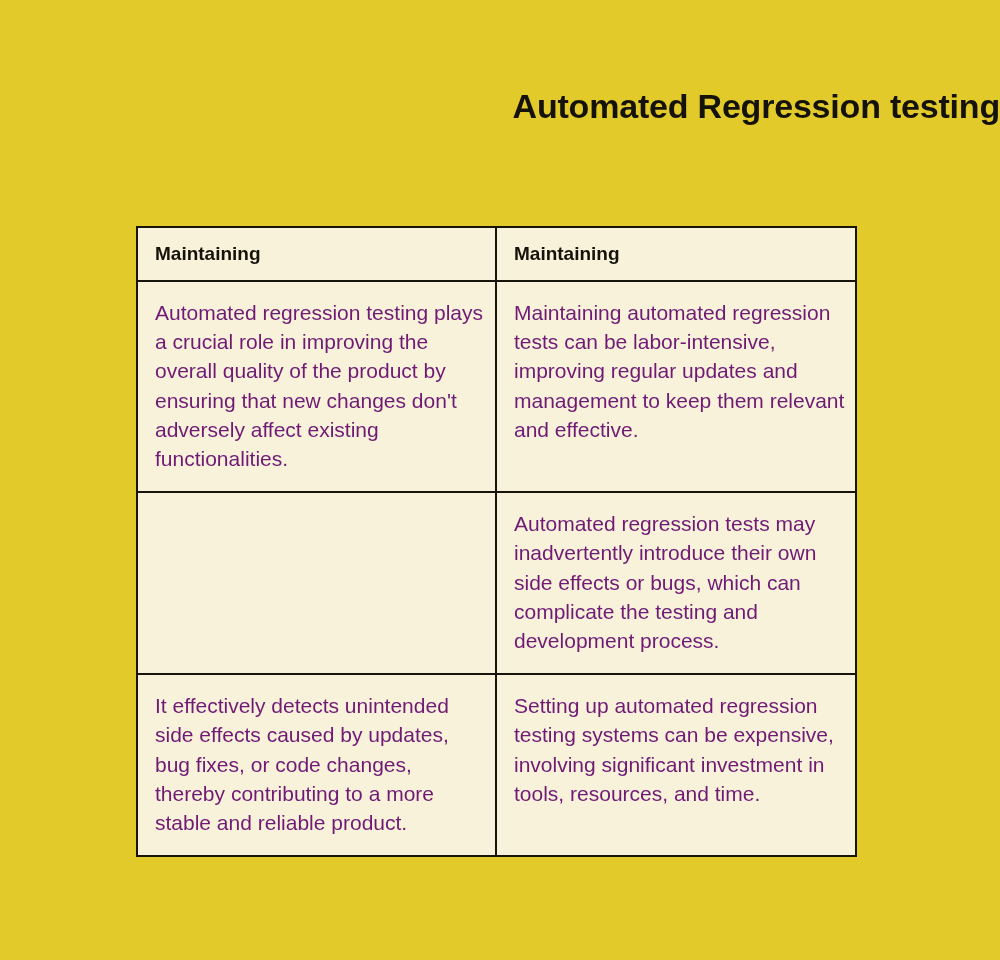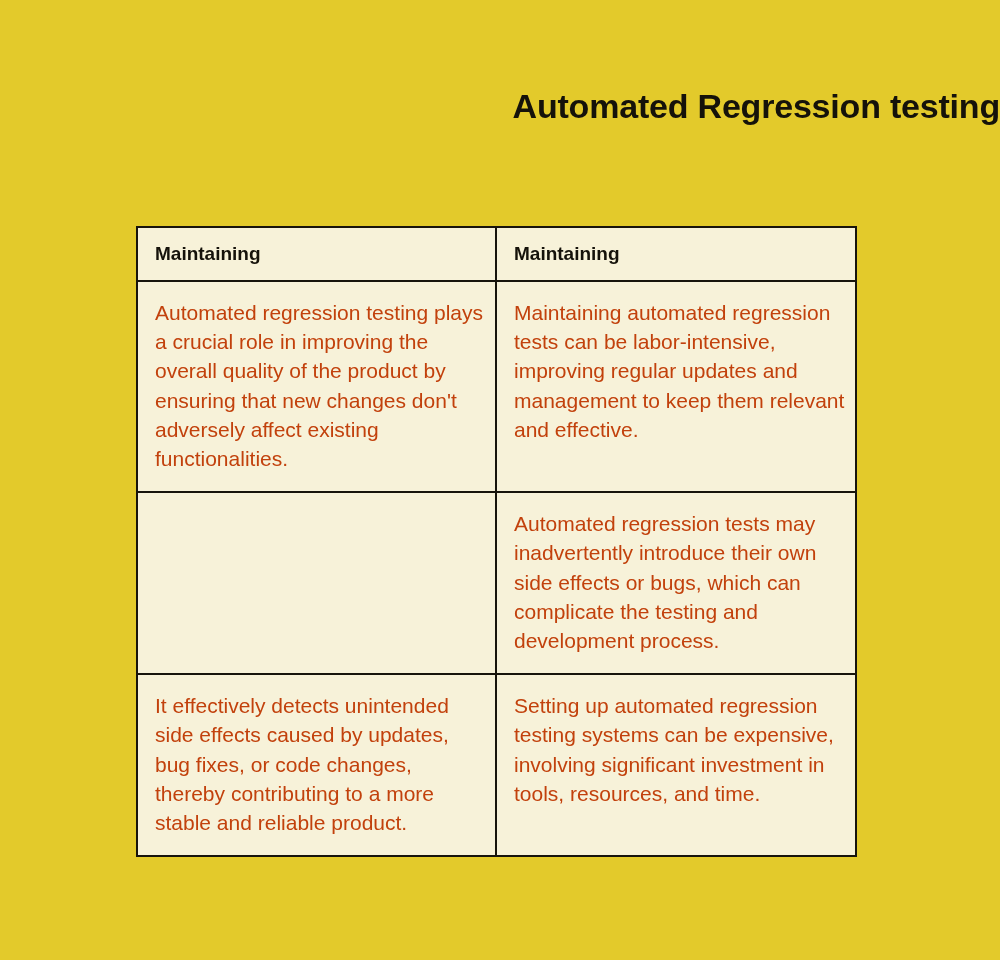--- a/index.html
+++ b/index.html
@@ -58,21 +58,21 @@
     padding: 14px 16px 14px 17px;
     font-size: 19px;
     font-weight: bold;
     line-height: 24px;
     color: #15120a;
   }
   table.compare td {
     padding: 16px 8px 18px 17px;
     font-size: 21px;
     line-height: 29.2px;
-    color: #c2410c;
+    color: #701a75;
     font-weight: normal;
   }
   td.empty-cell {
     padding: 0;
   }
   .cell-text {
     display: block;
     white-space: pre-wrap;
   }
 </style>

